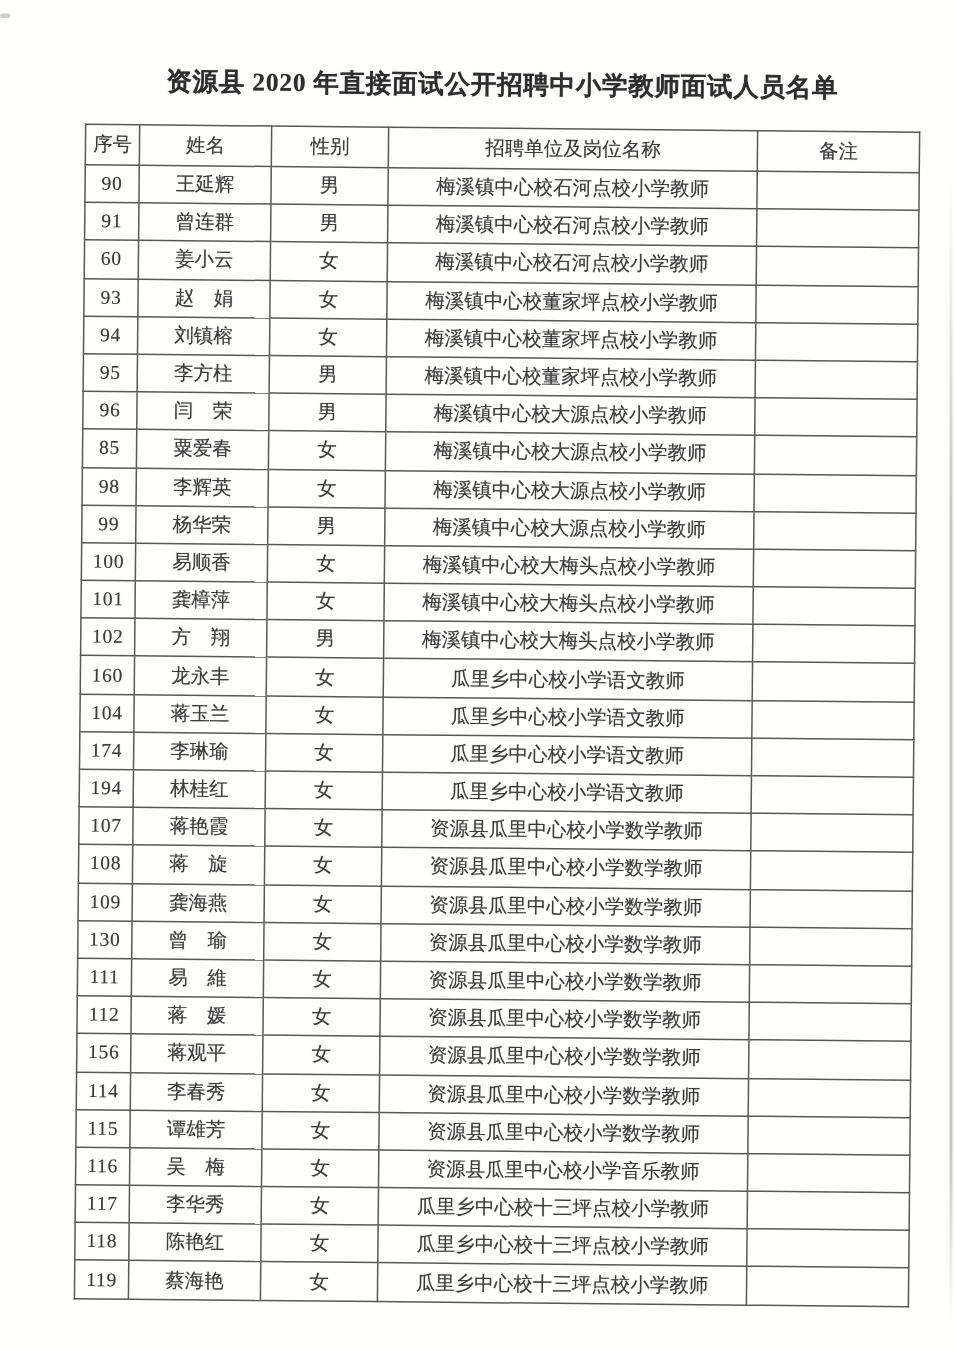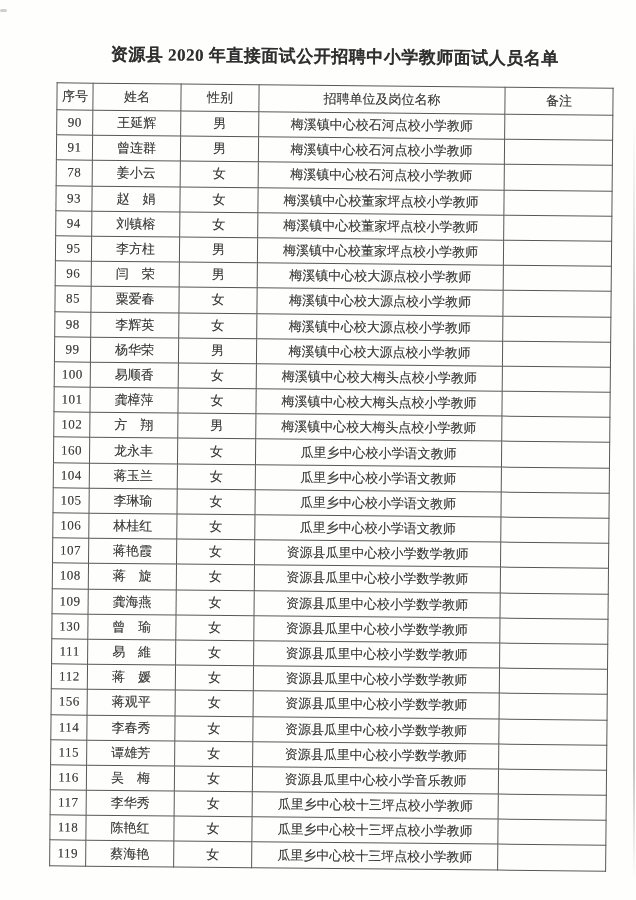--- a/index.html
+++ b/index.html
@@ -117,21 +117,21 @@
             <td class="cell-remark"></td>
           </tr>
           <tr>
             <td class="cell-no">91</td>
             <td class="cell-name">曾连群</td>
             <td class="cell-gender">男</td>
             <td class="cell-position">梅溪镇中心校石河点校小学教师</td>
             <td class="cell-remark"></td>
           </tr>
           <tr>
-            <td class="cell-no">78</td>
+            <td class="cell-no">60</td>
             <td class="cell-name">姜小云</td>
             <td class="cell-gender">女</td>
             <td class="cell-position">梅溪镇中心校石河点校小学教师</td>
             <td class="cell-remark"></td>
           </tr>
           <tr>
             <td class="cell-no">93</td>
             <td class="cell-name">赵　娟</td>
             <td class="cell-gender">女</td>
             <td class="cell-position">梅溪镇中心校董家坪点校小学教师</td>
@@ -208,28 +208,28 @@
             <td class="cell-remark"></td>
           </tr>
           <tr>
             <td class="cell-no">104</td>
             <td class="cell-name">蒋玉兰</td>
             <td class="cell-gender">女</td>
             <td class="cell-position">瓜里乡中心校小学语文教师</td>
             <td class="cell-remark"></td>
           </tr>
           <tr>
-            <td class="cell-no">105</td>
+            <td class="cell-no">174</td>
             <td class="cell-name">李琳瑜</td>
             <td class="cell-gender">女</td>
             <td class="cell-position">瓜里乡中心校小学语文教师</td>
             <td class="cell-remark"></td>
           </tr>
           <tr>
-            <td class="cell-no">106</td>
+            <td class="cell-no">194</td>
             <td class="cell-name">林桂红</td>
             <td class="cell-gender">女</td>
             <td class="cell-position">瓜里乡中心校小学语文教师</td>
             <td class="cell-remark"></td>
           </tr>
           <tr>
             <td class="cell-no">107</td>
             <td class="cell-name">蒋艳霞</td>
             <td class="cell-gender">女</td>
             <td class="cell-position">资源县瓜里中心校小学数学教师</td>

